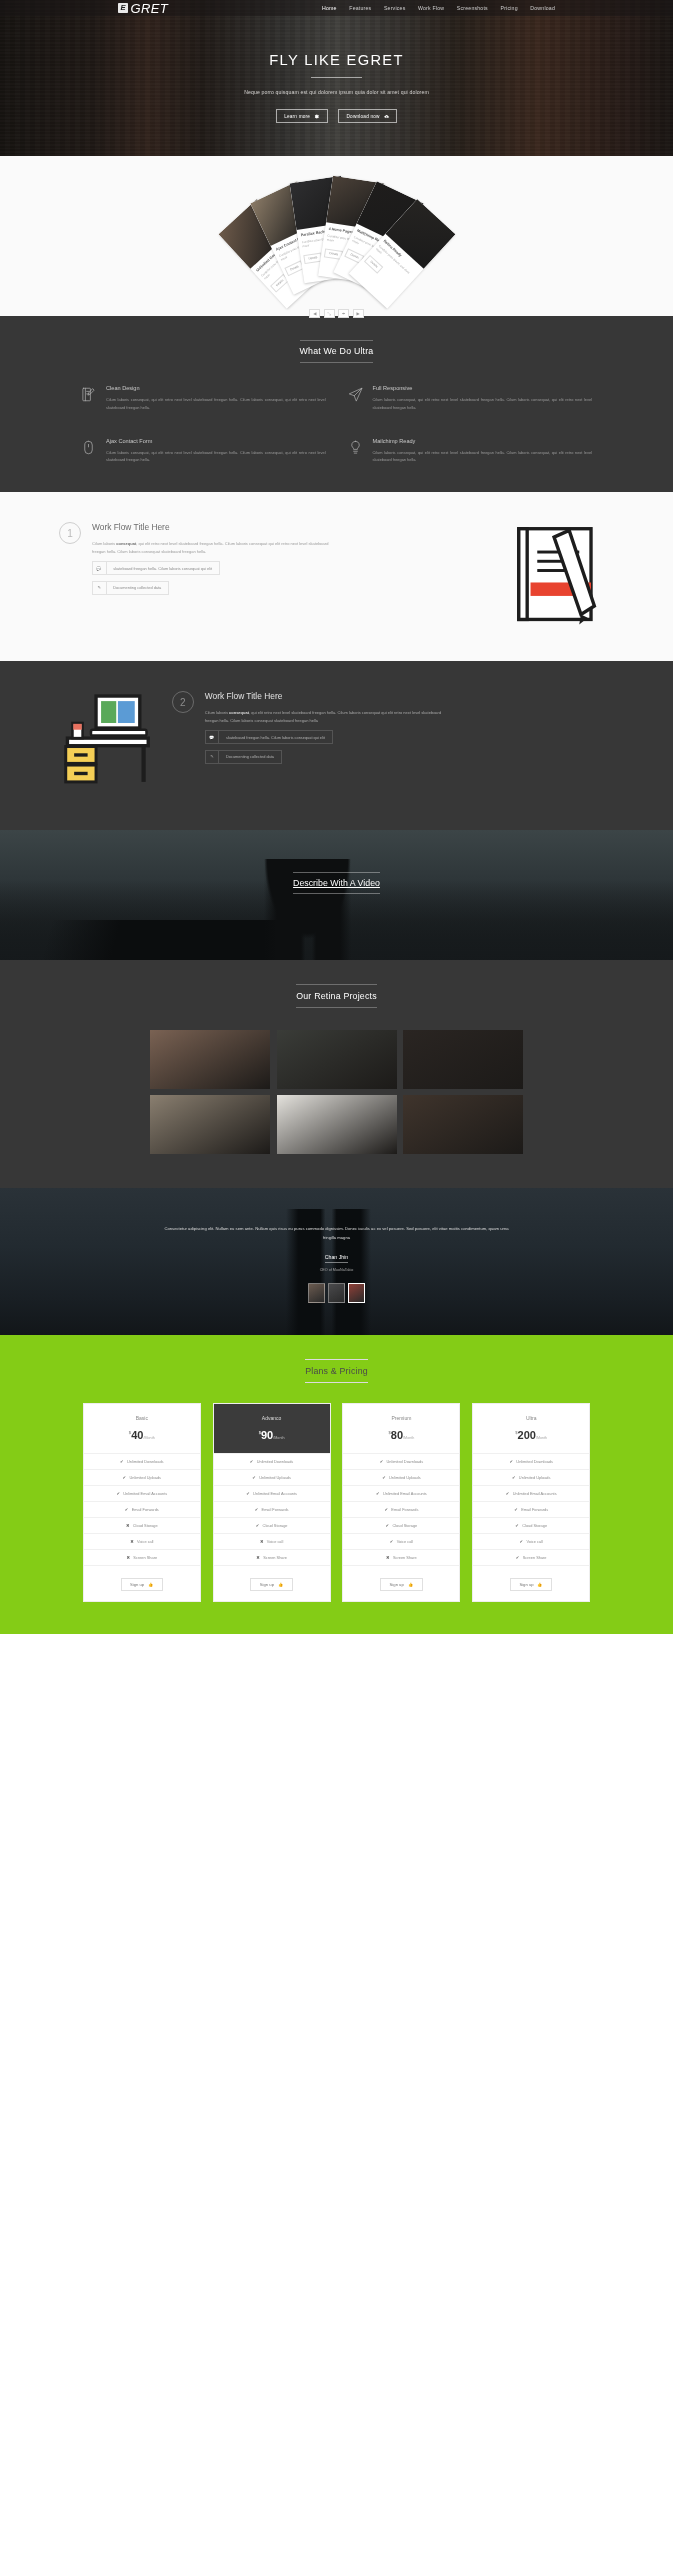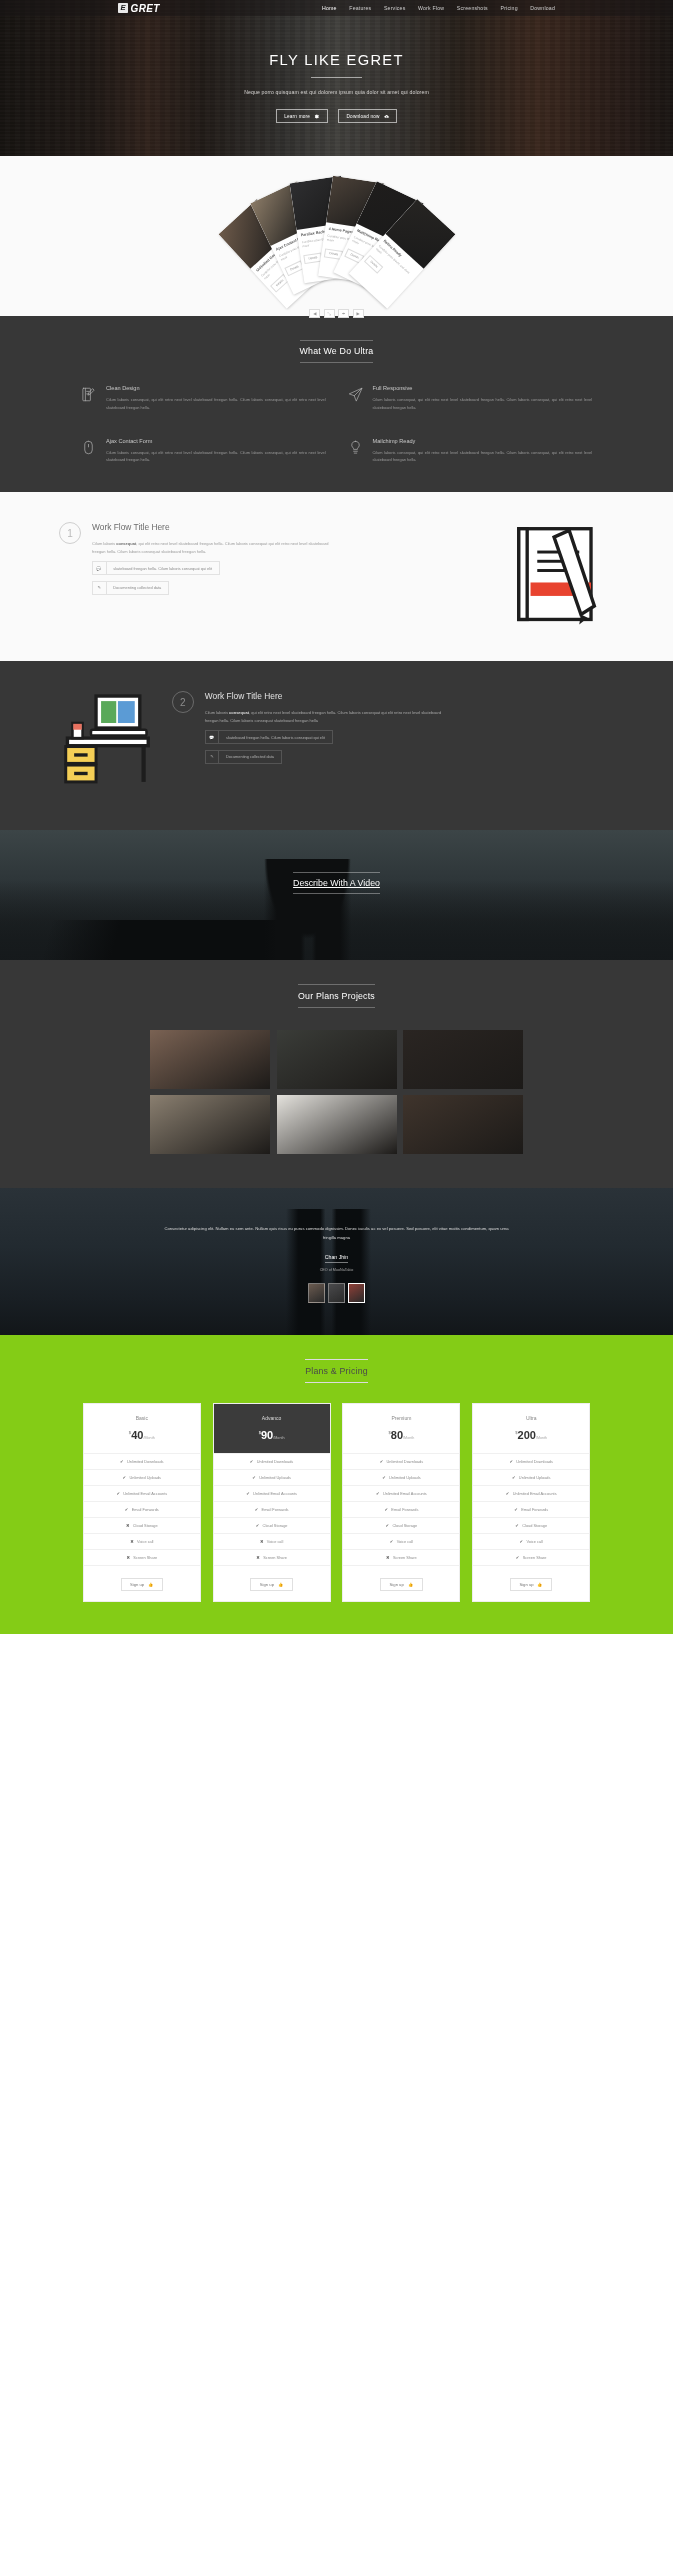--- a/index.html
+++ b/index.html
@@ -16,21 +16,21 @@
   .topbar {
     position: absolute; top: 0; left: 0; right: 0; height: 16px;
     display: flex; align-items: center; z-index: 40;
     background: rgba(25,22,21,0.55);
   }
   .brand { display: flex; align-items: center; margin-left: 118px; gap: 2.5px; }
   .brand-badge {
     background: #e9e9e9; color: #222; font-weight: bold; font-style: italic;
     font-size: 7.6px; line-height: 1; padding: 1.7px 2.5px; border-radius: 0.8px;
   }
-  .brand-text { color: #fff; font-weight: bold; font-style: italic; font-size: 10px; letter-spacing: 0.3px;}
+  .brand-text { color: #fff; font-weight: normal; font-style: italic; font-size: 13px; letter-spacing: 0.3px;}
   .mainnav { margin-left: auto; margin-right: 118px; display: flex; gap: 12.6px; }
   .mainnav a {
     color: #cfcfcf; font-size: 5.2px; text-decoration: none; letter-spacing: 0.2px;
   }
   .mainnav a.active { color: #fff; }
 
   
   .hero {
     height: 156px; position: relative; overflow: hidden;
     background:
@@ -427,21 +427,21 @@
   <section class="video-sec">
     <div class="cliff"></div>
     <div class="silhouette"></div>
     <div class="video-title">
       <span>Describe With A Video</span>
     </div>
   </section>
 
   <section class="projects">
     <div class="sec-head">
-      <h2>Our Plans Projects</h2>
+      <h2>Our Retina Projects</h2>
     </div>
     <div class="proj-grid" id="proj-grid">
         <div class="proj" style="background: linear-gradient(150deg, rgb(122, 98, 83), rgb(28, 26, 24));"></div>
         <div class="proj" style="background: linear-gradient(150deg, rgb(58, 60, 56), rgb(28, 26, 24));"></div>
         <div class="proj" style="background: linear-gradient(150deg, rgb(42, 37, 34), rgb(28, 26, 24));"></div>
         <div class="proj" style="background: linear-gradient(150deg, rgb(138, 127, 112), rgb(28, 26, 24));"></div>
         <div class="proj" style="background: linear-gradient(150deg, rgb(228, 226, 221), rgb(28, 26, 24));"></div>
         <div class="proj" style="background: linear-gradient(150deg, rgb(63, 52, 44), rgb(28, 26, 24));"></div>
       </div>
   </section>

